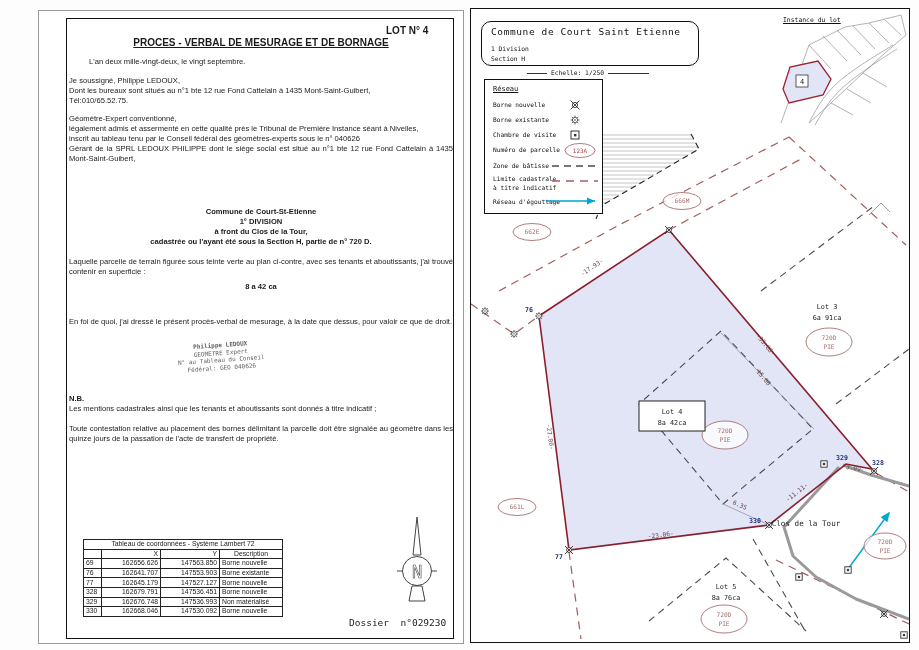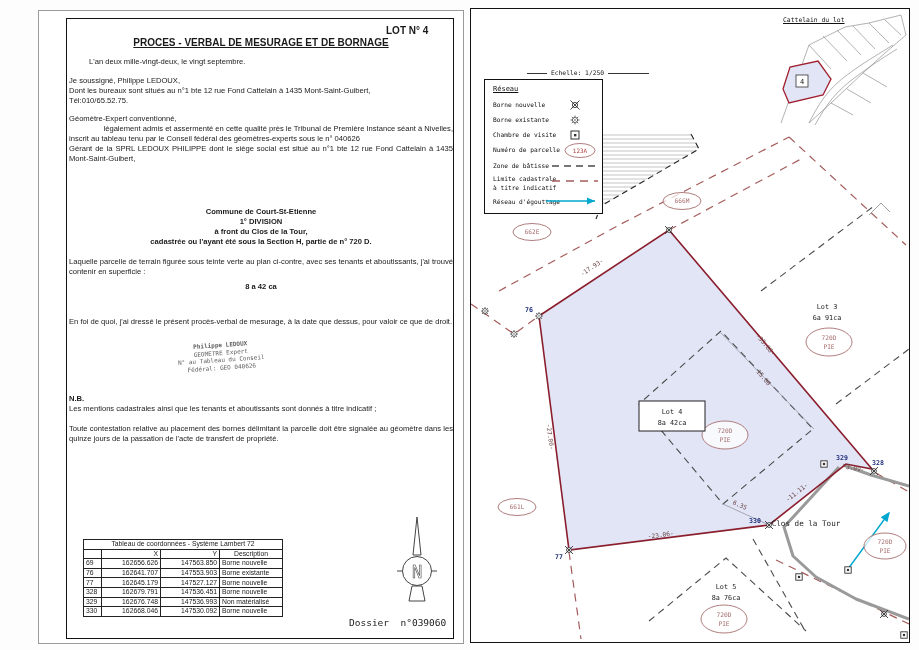--- a/index.html
+++ b/index.html
@@ -62,21 +62,21 @@
     <div class="abs lot-label" style="left:347px;top:14px;">LOT N° 4</div>
     <div class="abs doc-title" style="left:30px;top:26px;width:384px;text-align:center;">PROCES - VERBAL DE MESURAGE ET DE BORNAGE</div>
 
     <div class="abs body-text" style="left:30px;top:46px;width:384px;padding-left:20px;">L'an deux mille-vingt-deux, le vingt septembre.</div>
 
     <div class="abs body-text" style="left:30px;top:65px;width:384px;">Je soussigné, Philippe LEDOUX,</div>
     <div class="abs body-text" style="left:30px;top:75px;width:384px;">Dont les bureaux sont situés au n°1 bte 12 rue Fond Cattelain à 1435 Mont-Saint-Guibert,</div>
     <div class="abs body-text" style="left:30px;top:85px;width:384px;">Tél:010/65.52.75.</div>
 
     <div class="abs body-text" style="left:30px;top:103px;width:384px;">Géomètre-Expert conventionné,</div>
-    <div class="abs body-text" style="left:30px;top:113px;width:384px;text-align:right;">légalement admis et assermenté en cette qualité près le Tribunal de Première Instance séant à Nivelles,</div>
+    <div class="abs body-text" style="left:30px;top:113px;width:384px;">légalement admis et assermenté en cette qualité près le Tribunal de Première Instance séant à Nivelles,</div>
     <div class="abs body-text" style="left:30px;top:123px;width:384px;">inscrit au tableau tenu par le Conseil fédéral des géomètres-experts sous le n° 040626</div>
     <div class="abs body-text just" style="left:30px;top:133px;width:384px;">Gérant de la SPRL LEDOUX PHILIPPE dont le siège social est situé au n°1 bte 12 rue Fond Cattelain à 1435 Mont-Saint-Guibert,</div>
 
 
     <div class="abs body-text cb" style="left:30px;top:196px;width:384px;">Commune de Court-St-Etienne</div>
     <div class="abs body-text cb" style="left:30px;top:206px;width:384px;">1° DIVISION</div>
     <div class="abs body-text cb" style="left:30px;top:216px;width:384px;">à front du Clos de la Tour,</div>
     <div class="abs body-text cb" style="left:30px;top:226px;width:384px;">cadastrée ou l'ayant été sous la Section H, partie de n° 720 D.</div>
 
     <div class="abs body-text just" style="left:30px;top:246px;width:384px;">Laquelle parcelle de terrain figurée sous teinte verte au plan ci-contre, avec ses tenants et aboutissants, j'ai trouvé contenir en superficie :</div>
@@ -150,21 +150,21 @@
       <g stroke="#444" stroke-width="1" fill="none">
         <polygon points="40,6 36,44 44,44"></polygon>
         <circle cx="40" cy="60" r="14.5"></circle>
         <line x1="20" y1="60" x2="25" y2="60"></line>
           <line x1="55" y1="60" x2="60" y2="60"></line>
         <polygon points="35,75 45,75 48,90 32,90"></polygon>
       </g>
       <text x="40" y="67" text-anchor="middle" class="north-n">N</text>
     </svg>
 
-    <div class="abs dossier" style="left:310px;top:606px;">Dossier  n°039060</div>
+    <div class="abs dossier" style="left:310px;top:606px;">Dossier  n°029230</div>
   </div>
 
   <div class="page right-page">
 
     <svg class="plan-svg" width="438" height="633" viewBox="0 0 438 633">
       <defs>
         <pattern id="hatch" width="4" height="4" patternUnits="userSpaceOnUse">
           <line x1="0" y1="2" x2="4" y2="2" stroke="#b5b5b5" stroke-width="0.8"></line>
         </pattern>
         <marker id="arrowc" markerWidth="8" markerHeight="8" refX="6" refY="3" orient="auto">
@@ -300,20 +300,25 @@
       </g>
       <polyline points="398,206 410,194 419,203" fill="none" stroke="#888" stroke-width="0.8"></polyline>
 
       <text class="tnav" x="62" y="303" text-anchor="end">76</text>
       <text class="tnav" x="92" y="550" text-anchor="end">77</text>
       <text class="tnav" x="290" y="514" text-anchor="end">330</text>
       <text class="tnav" x="371" y="451" text-anchor="middle">329</text>
       <text class="tnav" x="407" y="456" text-anchor="middle">328</text>
     </svg>
 
+    <div class="hdr-box overlay">
+      <div class="hdr-commune draft">Commune de Court Saint Etienne</div>
+      <div class="hdr-small draft" style="top:23px;">1 Division</div>
+      <div class="hdr-small draft" style="top:33px;">Section H</div>
+    </div>
     <div class="scale-line overlay"></div>
     <div class="scale-label draft overlay">Echelle: 1/250</div>
 
     <div class="legend-box overlay">
       <div class="lg-title draft">Réseau</div>
 
       <div class="lg-label draft" style="top:21px;">Borne nouvelle</div>
       <svg class="lg-icon" style="left:83px;top:19px;" width="14" height="12">
         <g transform="translate(7,6)" stroke="#333" stroke-width="0.9" fill="none">
           <circle r="2.6" fill="#fff"></circle>
@@ -362,21 +367,21 @@
       </svg>
 
       <div class="lg-label draft" style="top:118px;">Réseau d'égouttage</div>
       <svg class="lg-icon" style="left:60px;top:116px;" width="54" height="10">
         <line x1="1" y1="5" x2="50" y2="5" stroke="#00a7cf" stroke-width="1.4"></line>
         <path d="M42,1.5 L50,5 L42,8.5 Z" fill="#00a7cf"></path>
       </svg>
     </div>
 
     <div class="situation overlay">
-      <div class="sit-title draft">Cattelain du lot</div>
+      <div class="sit-title draft">Instance du lot</div>
       <svg width="134" height="122" viewBox="0 0 134 122" style="position:absolute;left:0;top:0;">
         <g stroke="#909090" stroke-width="0.7" fill="none">
           <polyline points="8,112 36,34 72,16 96,12 128,4 133,24 112,42 90,62 58,92 36,112"></polyline>
           <line x1="36" y1="34" x2="58" y2="58"></line>
           <line x1="50" y1="25" x2="74" y2="50"></line>
           <line x1="64" y1="19" x2="88" y2="44"></line>
           <line x1="80" y1="15" x2="102" y2="38"></line>
           <line x1="96" y1="12" x2="116" y2="32"></line>
           <line x1="112" y1="9" x2="128" y2="24"></line>
           <path d="M36,112 C48,88 58,76 74,64 C90,52 104,44 120,34"></path>

